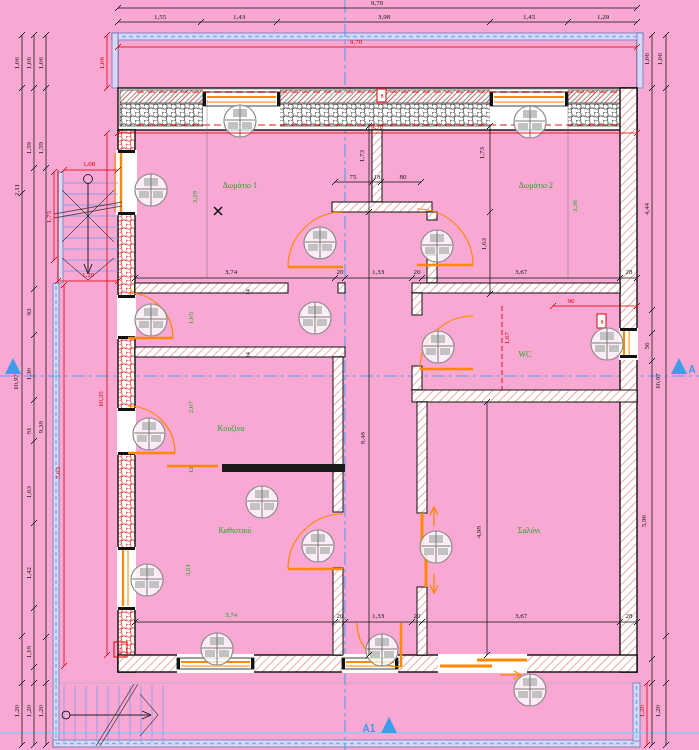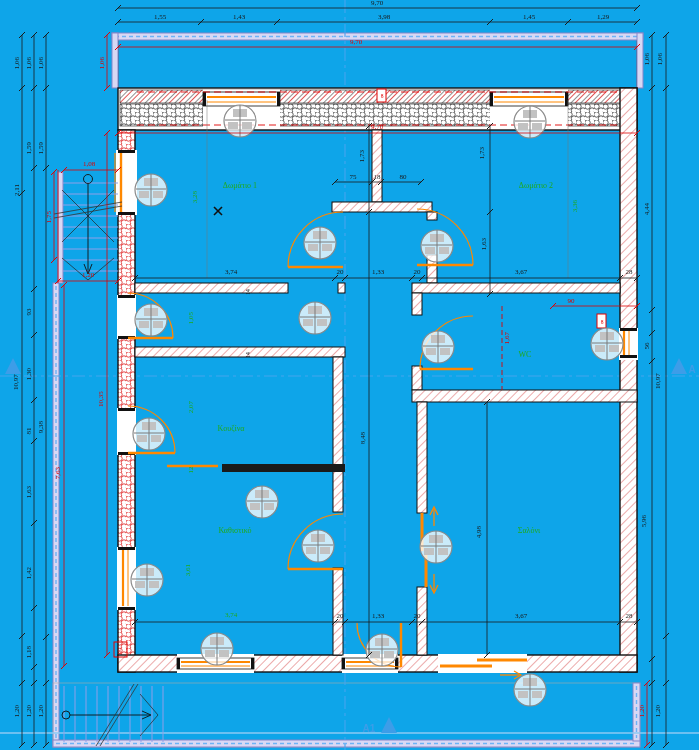--- a/index.html
+++ b/index.html
@@ -1,16 +1,16 @@
 <!DOCTYPE html>
 <html><head>
 <meta charset="utf-8">
 <style>
   html,body{margin:0;padding:0;background:#fff;}
-  #stage{width:699px;height:750px;position:relative;background:#0ea5e9;overflow:hidden;}
+  #stage{width:699px;height:750px;position:relative;background:#f9a8d4;overflow:hidden;}
   svg{display:block;}
   text{font-family:"Liberation Serif","DejaVu Serif",serif;}
   .tk{fill:#1a1a1a;}
   .tr{fill:#e00000;}
   .tg{fill:#1faa1f;}
   .tb{fill:#3d9de8;font-weight:700;font-family:"Liberation Sans","DejaVu Sans",sans-serif;}
   .wall{fill:#fff;stroke:#111;stroke-width:1.4;}
   .iwall{stroke:#111;stroke-width:1;}
   .rail{fill:#d8d8f4;stroke:#8585c8;stroke-width:1;}
   .raildash{stroke:#6db2f5;stroke-width:1.4;stroke-dasharray:4 3;fill:none;}

